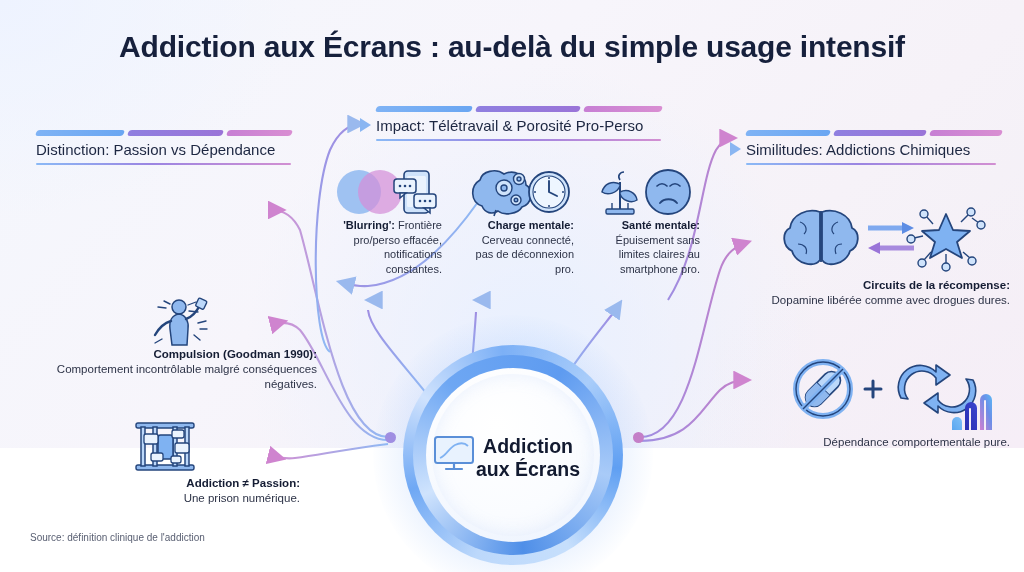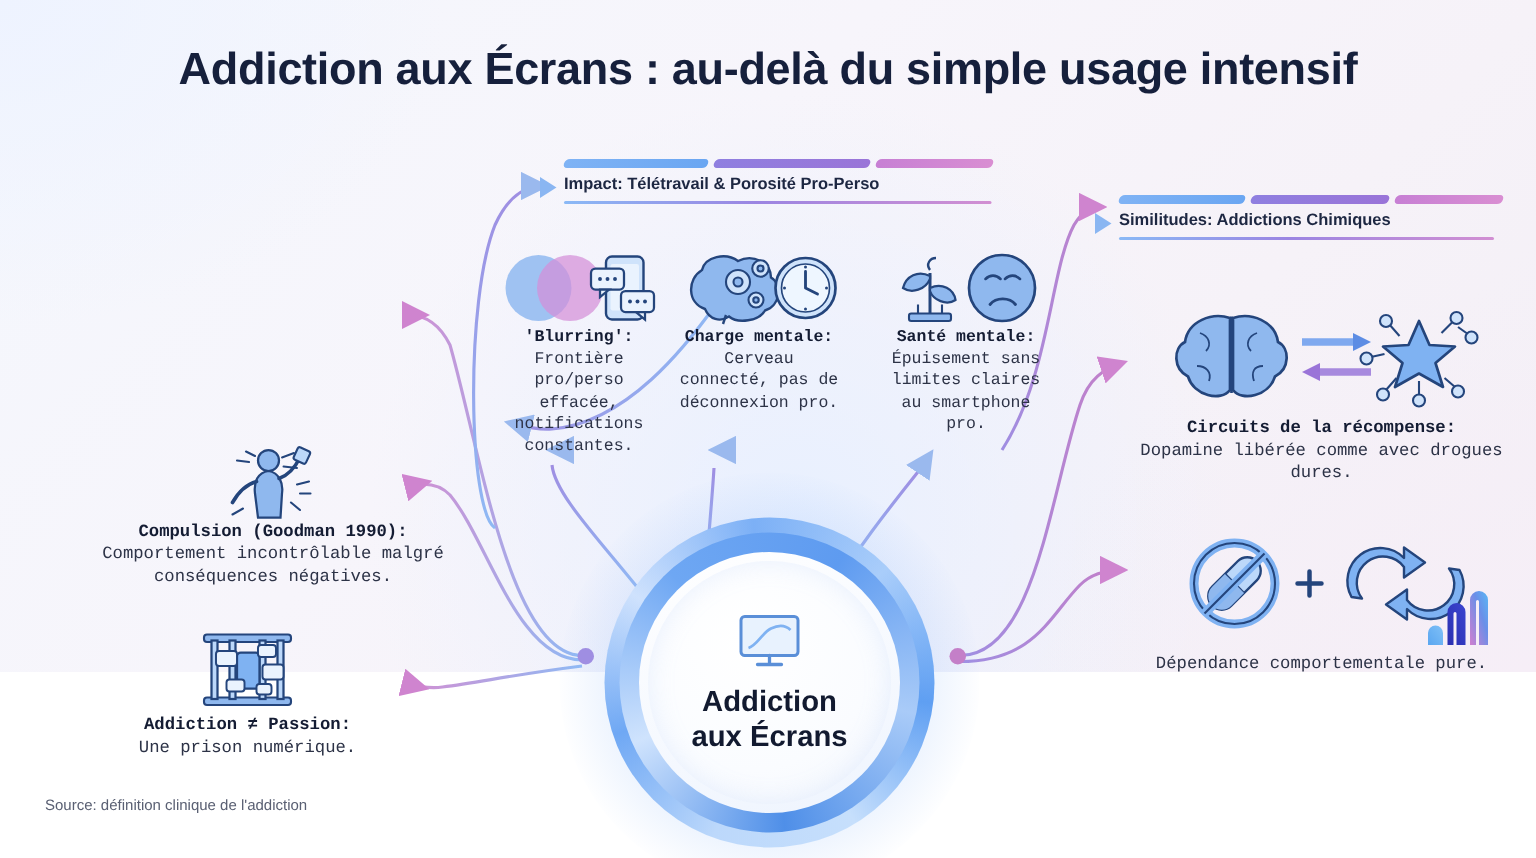--- a/index.html
+++ b/index.html
@@ -26,21 +26,21 @@
   }
 
   
   .sec-head{position:absolute;}
   .sec-bars{display:flex;gap:4px;margin-bottom:5px;}
   .sec-bars i{display:block;height:6px;border-radius:3px;
      transform:skewX(-20deg);}
   .bar-b{background:linear-gradient(90deg,#7fb3f5,#6aa6f2);}
   .bar-p{background:linear-gradient(90deg,#8f7fe0,#9a74d8);}
   .bar-k{background:linear-gradient(90deg,#c77fd4,#d98ed2);}
-  .sec-title{font-size:11px;font-weight:bold;color:#1d2742;white-space:nowrap;}
+  .sec-title{font-size:15px;font-weight:normal;color:#1d2742;white-space:nowrap;}
   .sec-underline{height:2px;margin-top:5px;border-radius:2px;
      background:linear-gradient(90deg,#8ab9f6 0%,#9b85e2 45%,#d28fd2 100%);}
 
   #head-left{left:36px;top:130px;}
   #head-left .sec-bars i:nth-child(1){width:88px;}
   #head-left .sec-bars i:nth-child(2){width:95px;}
   #head-left .sec-bars i:nth-child(3){width:65px;}
   #head-left .sec-underline{width:255px;}
 
   #head-center{left:376px;top:106px;}
@@ -55,32 +55,32 @@
   #head-right .sec-bars i:nth-child(3){width:72px;}
   #head-right .sec-underline{width:250px;}
 
   
   .head-arrow{position:absolute;width:0;height:0;
      border-top:7px solid transparent;border-bottom:7px solid transparent;}
   #arrow-center{left:360px;top:118px;border-left:11px solid #8ab6f2;}
   #arrow-right{left:730px;top:142px;border-left:11px solid #8ab6f2;}
 
   
-  .item{position:absolute;text-align:center;font-family:Liberation Mono, monospace;}
+  .item{position:absolute;text-align:right;}
   .item .txt{font-size:11.5px;line-height:15px;color:#2d3347;}
   .item .txt b{color:#141c33;}
   .ico{display:flex;align-items:center;justify-content:center;}
 
   
   #item-l1{left:30px;top:172px;width:270px;}
   #item-l2{left:33px;top:295px;width:270px;margin-left:14px;}
   #item-l3{left:30px;top:418px;width:270px;}
   
   #item-c1{left:330px;top:166px;width:112px;}
-  #item-c2{left:450px;top:166px;width:112px;}
+  #item-c2{left:462px;top:166px;width:112px;}
   #item-c3{left:588px;top:166px;width:112px;}
   #item-c1 .txt,#item-c2 .txt,#item-c3 .txt{font-size:11px;line-height:14.5px;}
   
   #item-r1{left:752px;top:198px;width:258px;}
   #item-r2{left:752px;top:358px;width:258px;}
 
   .src{position:absolute;left:30px;top:532px;width:270px;text-align:left;
     font-size:10px;color:#5a6073;}
 
   
@@ -89,21 +89,21 @@
     background:radial-gradient(circle,rgba(120,170,250,.42) 0%,rgba(150,190,250,.16) 55%,rgba(255,255,255,0) 72%);}
   .hub-ring-outer{position:absolute;inset:4px;border-radius:50%;
     background:conic-gradient(from 200deg,#bcd8fb,#6fa8f4,#cfe2fd,#7cb0f6,#a9cdfa,#5f9ff2,#c6dffc,#bcd8fb);
     filter:blur(.4px);}
   .hub-ring-mid{position:absolute;inset:14px;border-radius:50%;
     background:conic-gradient(from 30deg,#5e9bf0,#a9cbf8,#4f8fe8,#cfe3fd,#6ea7f3,#5e9bf0);}
   .hub-ring-in{position:absolute;inset:27px;border-radius:50%;
     background:linear-gradient(160deg,#ffffff,#eef4fe);}
   .hub-core{position:absolute;inset:33px;border-radius:50%;
     background:radial-gradient(circle at 40% 32%,#ffffff 0%,#fafcff 60%,#f2f6fd 100%);
-    display:flex;flex-direction:column;align-items:center;justify-content:center;
+    display:flex;flex-direction:row;align-items:center;
     box-shadow:inset 0 0 18px rgba(150,185,245,.18);}
   .hub-label{font-size:19.5px;font-weight:bold;color:#121a30;line-height:23px;text-align:center;margin-top:6px;}
 
   
   .node{position:absolute;width:11px;height:11px;border-radius:50%;}
   #node-left{left:385px;top:432px;background:#9f8ee2;}
   #node-right{left:633px;top:432px;background:#c47fc8;}
 
   
   #links{position:absolute;left:0;top:0;width:1024px;height:572px;}
@@ -157,20 +157,29 @@
     <path d="M556,392 C575,360 600,330 614,312" fill="none" stroke="url(#gup)" stroke-width="2.1"></path>
     <path d="M614,312 L620,303" fill="none" stroke="#cf9ae0" stroke-width="2.1" marker-end="url(#ah-u)"></path>
 
     <path d="M330,352 C312,340 310,200 330,150 C340,128 352,124 362,124" fill="none" stroke="url(#gup)" stroke-width="2.1" marker-end="url(#ah-u)"></path>
 
     <path d="M640,437 C690,437 700,330 720,270 C726,252 736,246 748,242" fill="none" stroke="url(#gpb)" stroke-width="2.1" marker-end="url(#ah-r)"></path>
     <path d="M640,441 C690,441 700,410 720,390 C728,382 738,380 748,380" fill="none" stroke="url(#gpb)" stroke-width="2.1" marker-end="url(#ah-r)"></path>
     <path d="M668,300 C700,250 700,180 716,150 C722,140 728,138 734,138" fill="none" stroke="url(#gpb)" stroke-width="2.1" marker-end="url(#ah-r)"></path>
   </svg>
 
+  <div class="sec-head" id="head-left">
+    <div class="sec-bars">
+      <i class="bar-b"></i>
+      <i class="bar-p"></i>
+      <i class="bar-k"></i>
+    </div>
+    <div class="sec-title">Distinction: Passion vs Dépendance</div>
+    <div class="sec-underline"></div>
+  </div>
 
   <div class="head-arrow" id="arrow-center"></div>
   <div class="sec-head" id="head-center">
     <div class="sec-bars">
       <i class="bar-b"></i>
       <i class="bar-p"></i>
       <i class="bar-k"></i>
     </div>
     <div class="sec-title">Impact: Télétravail &amp; Porosité Pro-Perso</div>
     <div class="sec-underline"></div>

